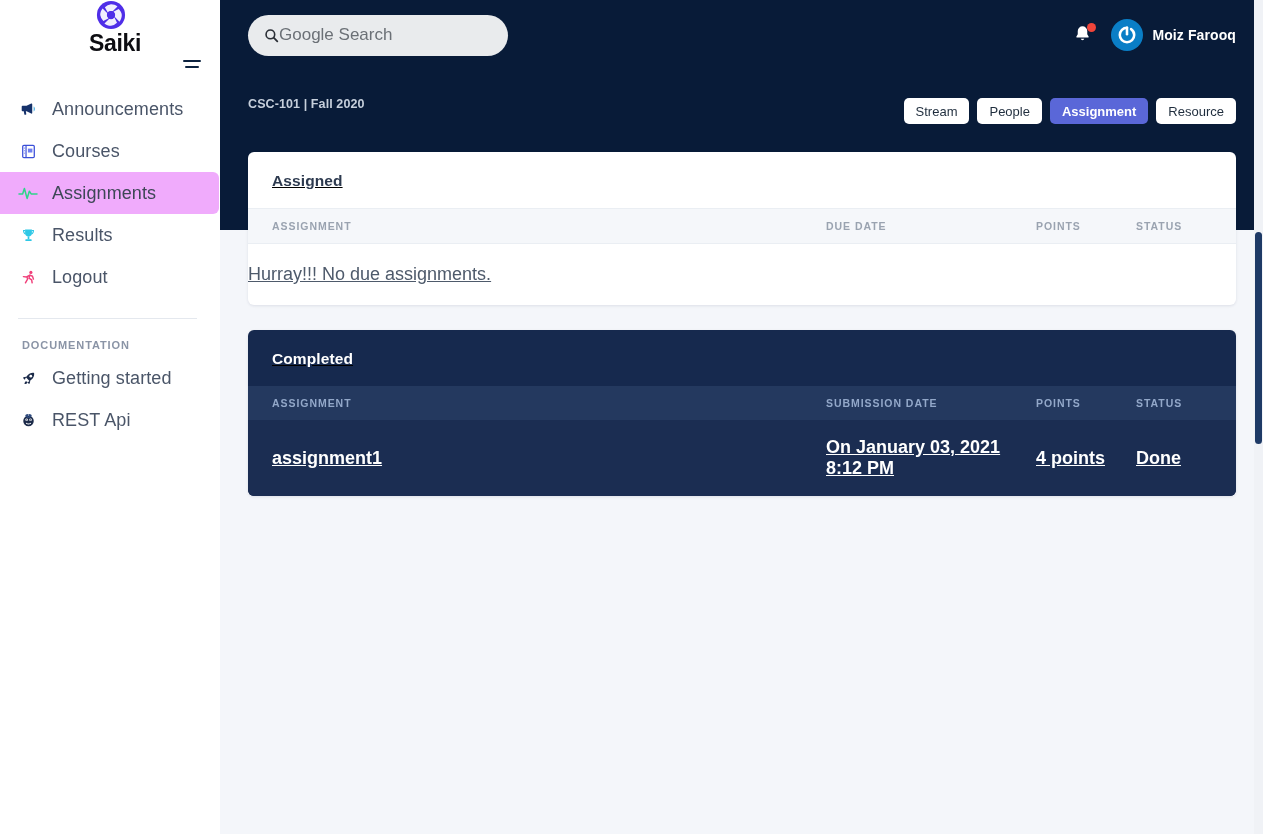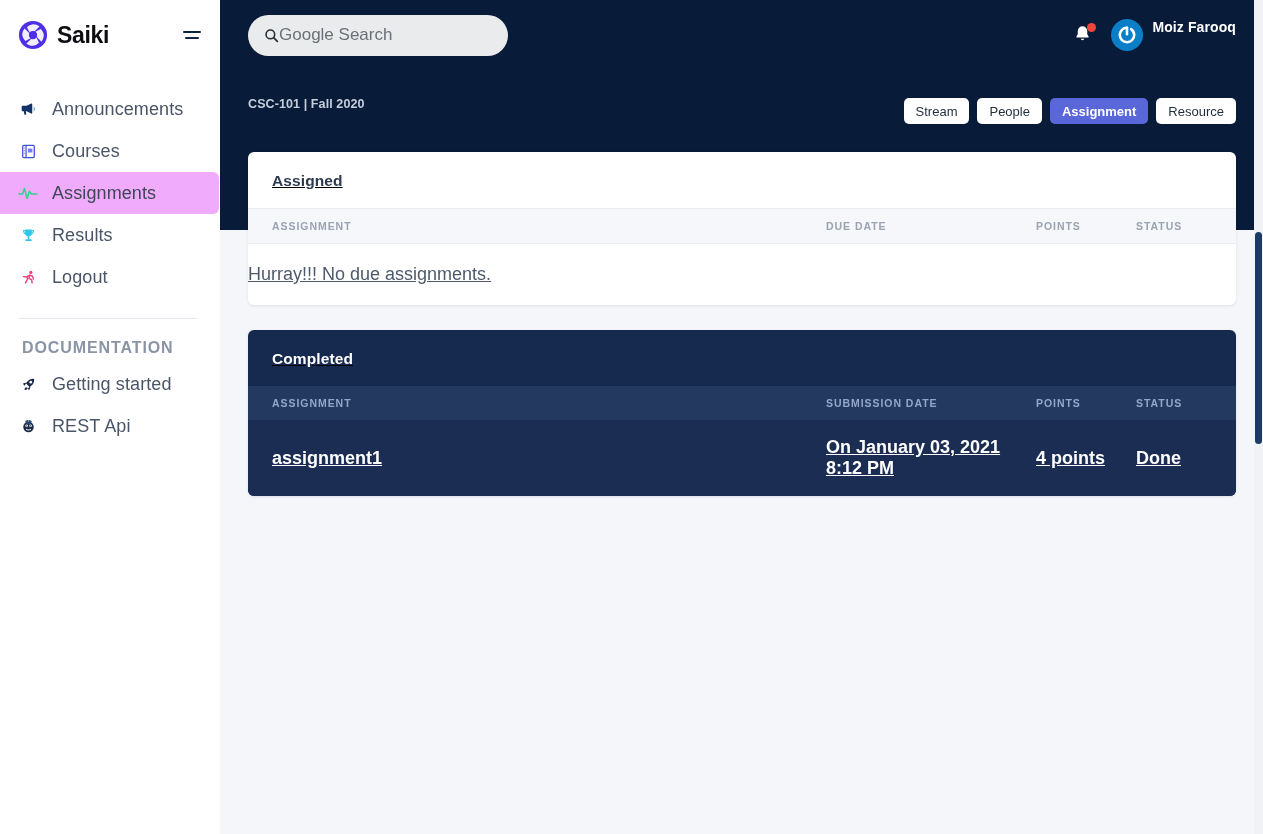--- a/index.html
+++ b/index.html
@@ -17,20 +17,21 @@
     width: 220px; height: 834px;
     background: #ffffff;
     flex: 0 0 220px;
     position: relative;
     border-right: 1px solid #ffffff;
   }
   .brand {
     height: 70px;
     display: flex; align-items: center;
     padding: 0 16px 0 18px;
+    flex-direction: column;
   }
   .brand-logo { width: 30px; height: 30px; flex: 0 0 30px; }
   .brand-name {
     font-size: 23px; font-weight: 700; color: #0d0d12;
     margin-left: 9px; letter-spacing: -0.3px;
   }
   .hamburger {
     margin-left: auto; width: 20px; height: 16px;
     display: flex; flex-direction: column; justify-content: center;
     gap: 4px; cursor: pointer;
@@ -58,21 +59,21 @@
     font-size: 18px; color: #4a5568;
     letter-spacing: 0.1px;
   }
   .nav-item.active .nav-label { color: #3d4756; }
 
   .nav-divider {
     height: 1px; background: #e4e8ee;
     margin: 20px 22px 0 18px;
   }
   .nav-section-title {
-    font-size: 16px; font-weight: 700; color: #8a94a6;
+    font-size: 11px; font-weight: 700; color: #8a94a6;
     letter-spacing: 0.9px;
     padding: 20px 0 6px 22px;
   }
 
   
   .main {
     flex: 1; height: 834px;
     position: relative;
     background: #f4f6fa;
     overflow: hidden;
@@ -107,21 +108,21 @@
   .topbar-right {
     margin-left: auto;
     display: flex; align-items: center; gap: 18px;
   }
   .bell-wrap { position: relative; width: 20px; height: 22px; cursor: pointer; }
   .bell-dot {
     position: absolute; top: -1px; right: -3px;
     width: 9px; height: 9px; border-radius: 50%;
     background: #f0453a;
   }
-  .user-chip { display: flex; align-items: flex-start; gap: 9px; cursor: pointer; }
+  .user-chip { display: flex; align-items: center; gap: 9px; cursor: pointer; }
   .avatar {
     width: 32px; height: 32px; border-radius: 50%;
     background: #0a7ec6;
     display: flex; align-items: center; justify-content: center;
   }
   .user-name { font-size: 14px; font-weight: 700; color: #ffffff; letter-spacing: 0.1px; }
 
   
   .course-head {
     position: relative; z-index: 3;

